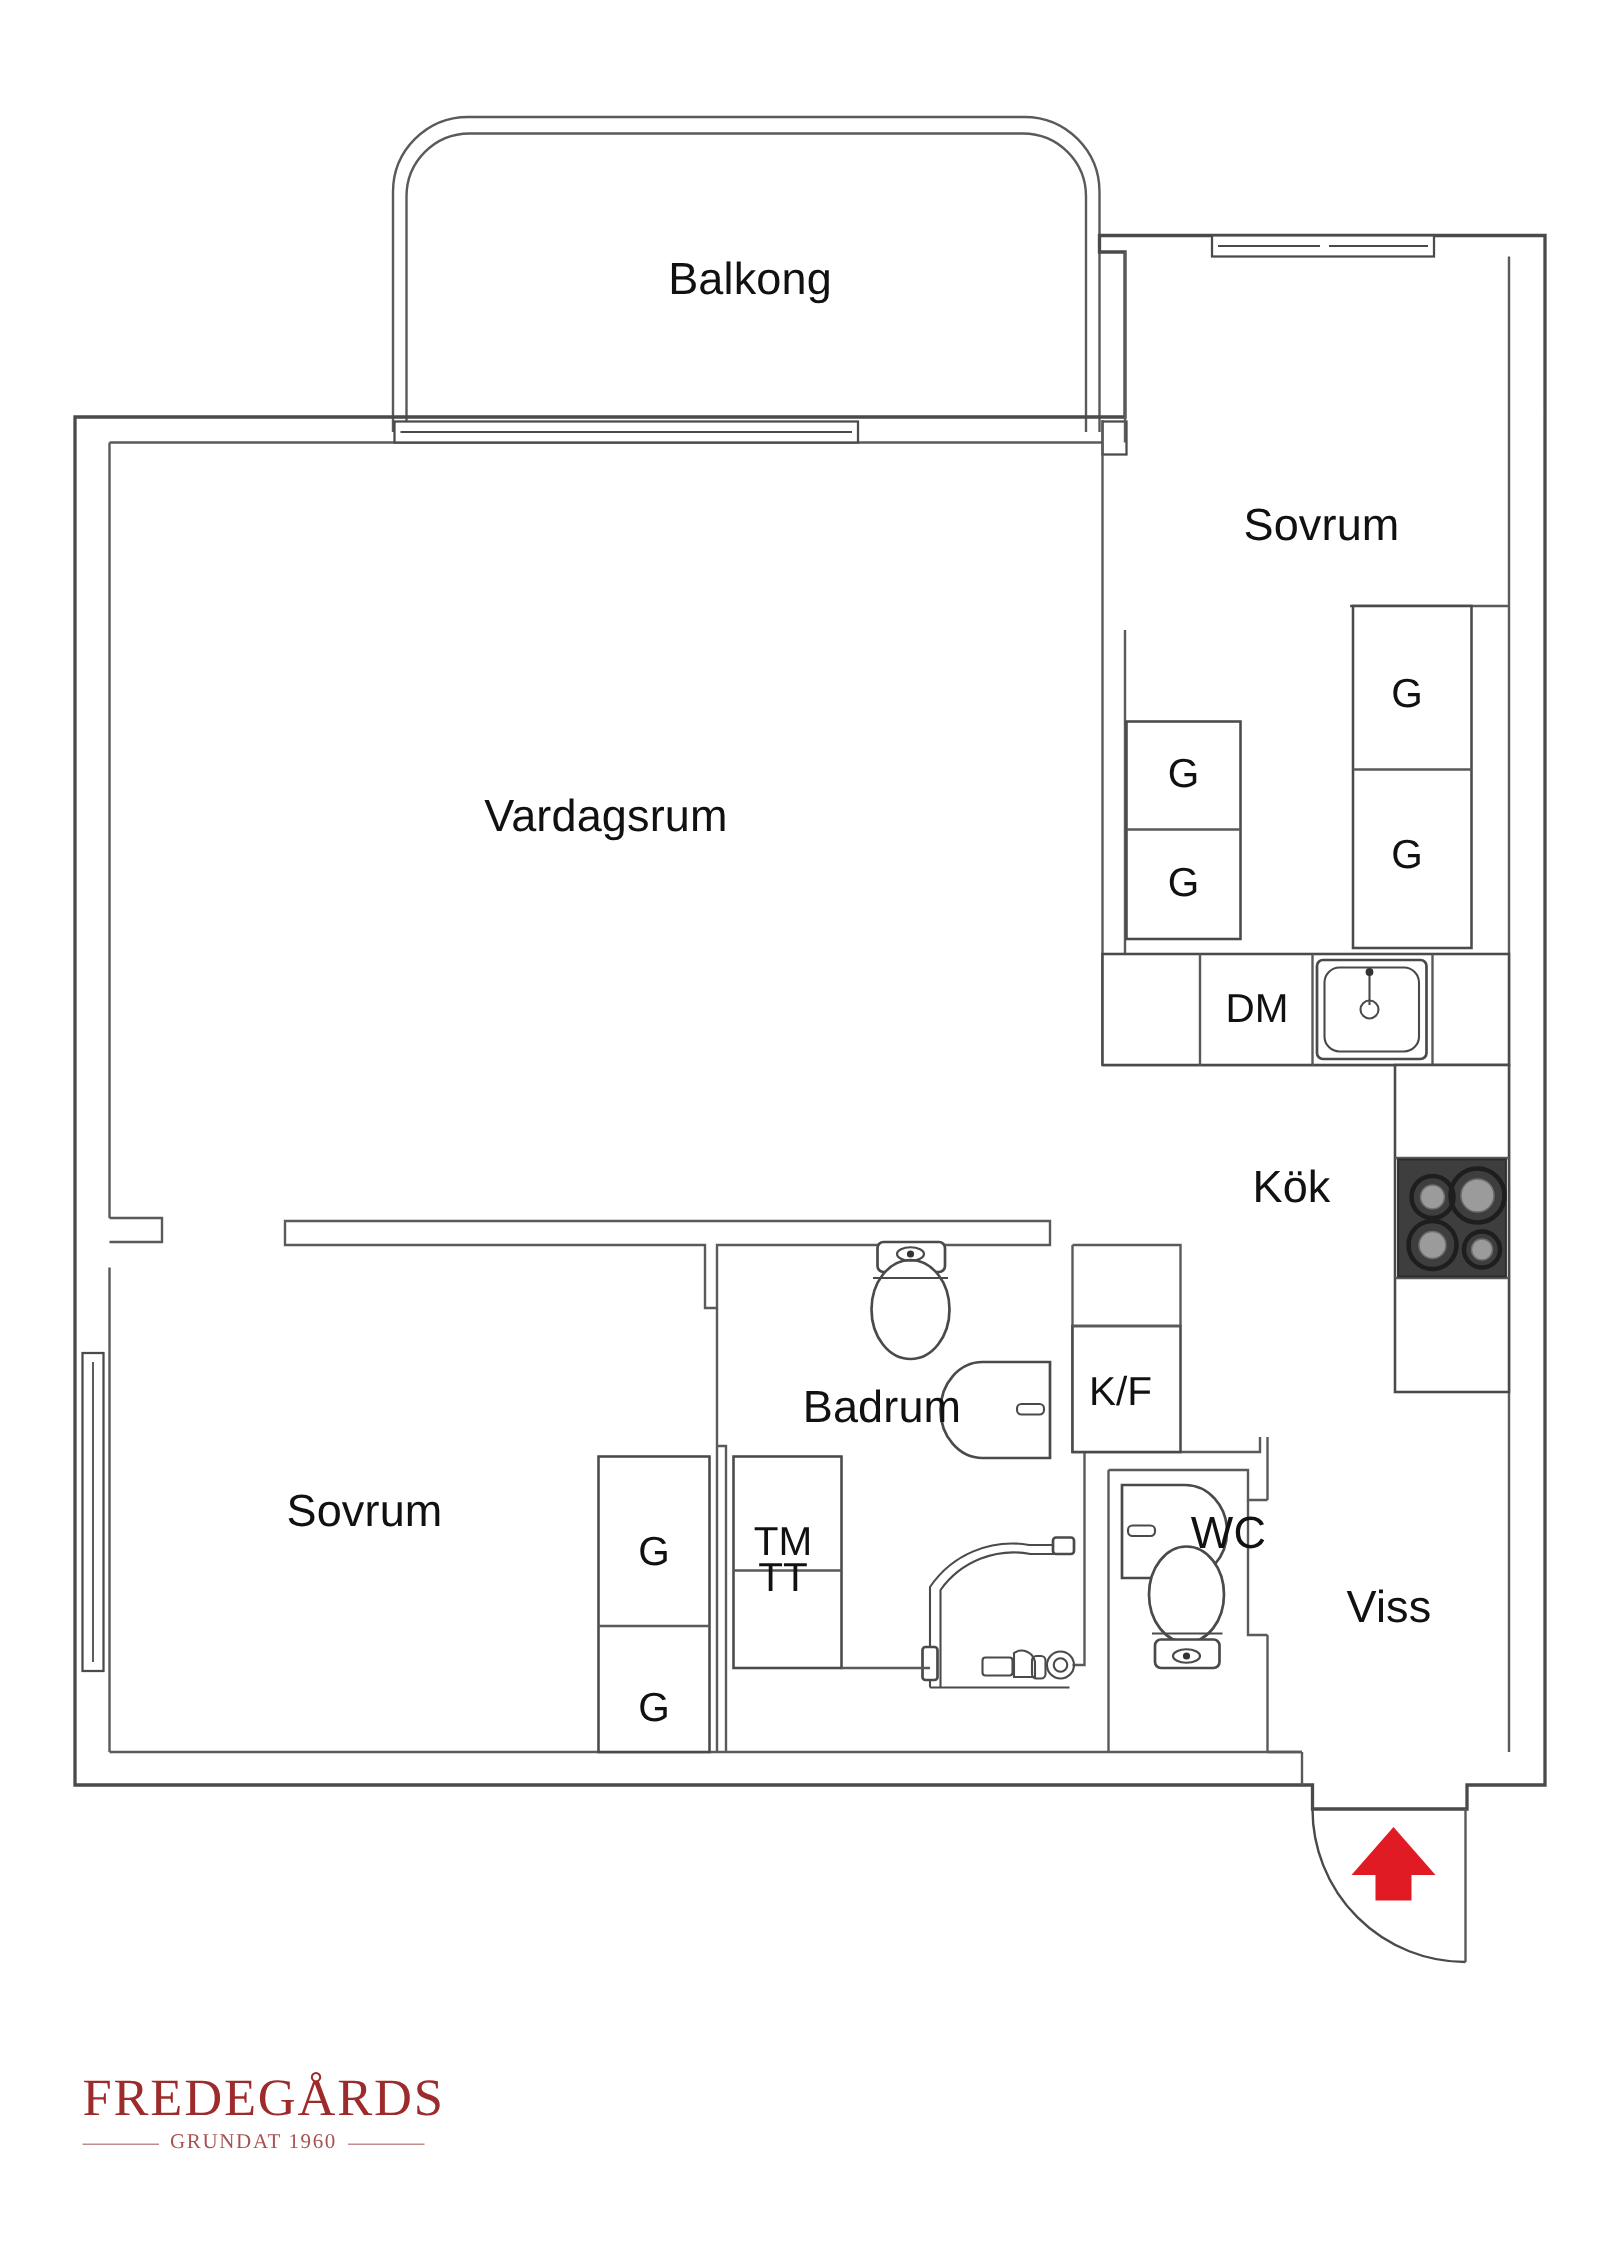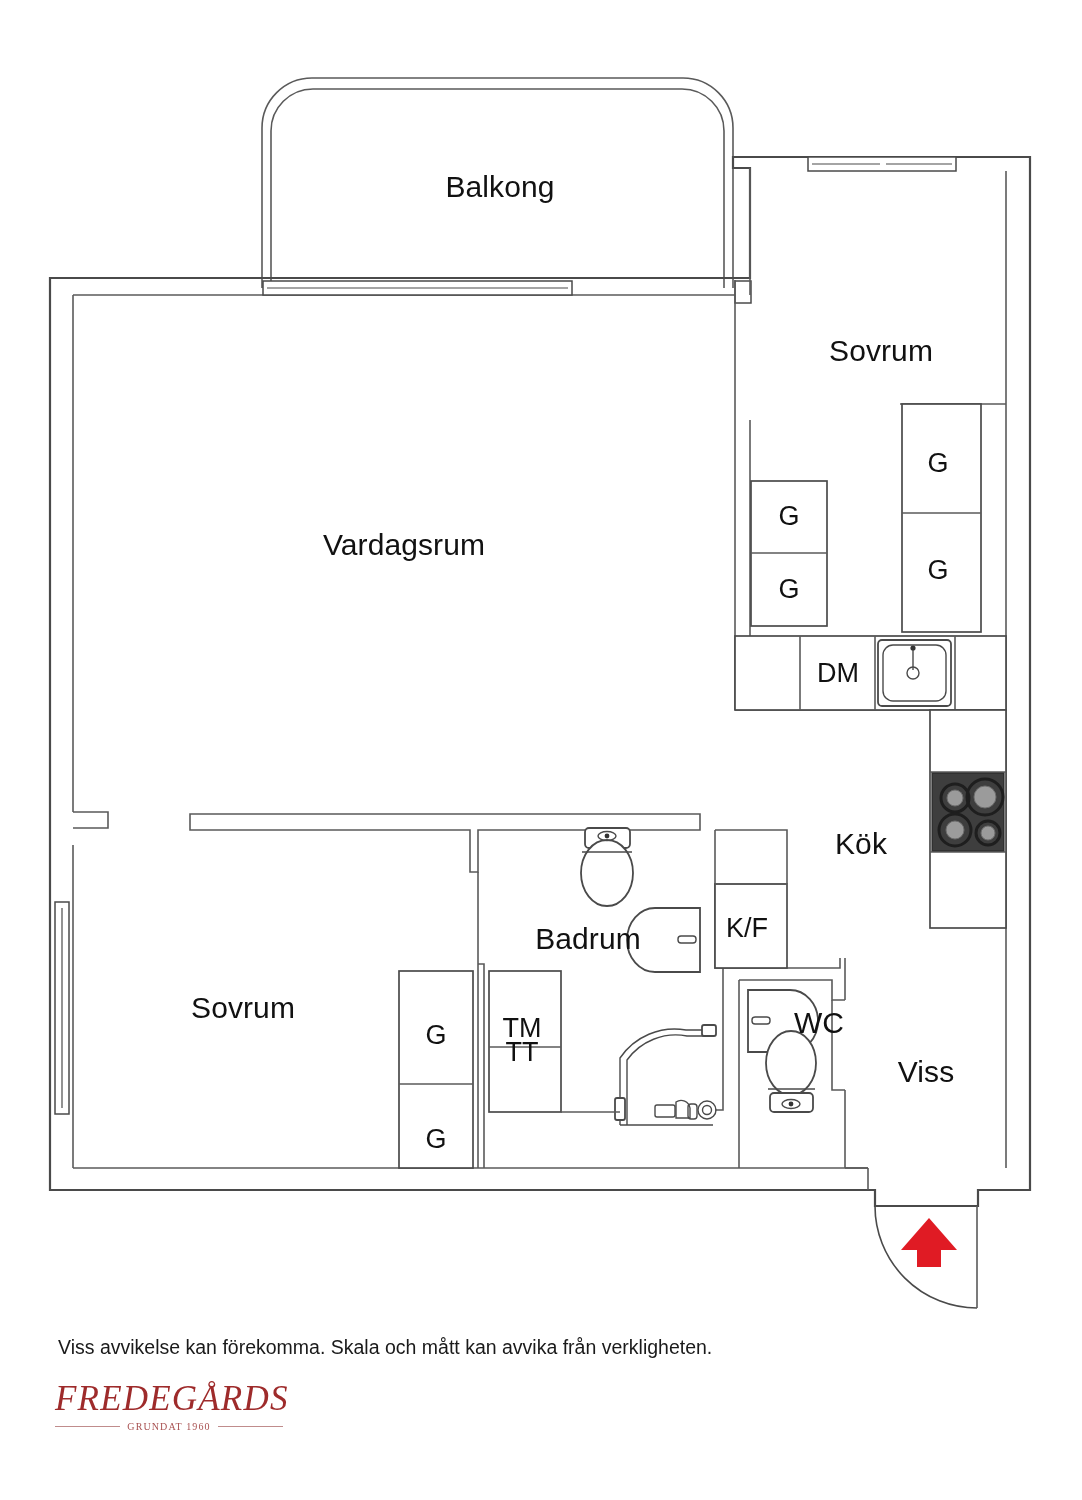--- a/index.html
+++ b/index.html
@@ -72,37 +72,36 @@
     width: 228px;
   }
   .logo-word {
     font-family: "Liberation Serif", serif;
     font-size: 35px;
     letter-spacing: 1.2px;
     color: #9e2b2b;
     line-height: 1;
     text-align: center;
     font-weight: 400;
-    font-style: italic;
   }
   .logo-sub-row {
     display: flex;
     align-items: center;
     gap: 7px;
     margin-top: 5px;
     justify-content: center;
   }
   .logo-rule {
     flex: 1 1 auto;
     height: 1px;
     background: #c08c8c;
   }
   .logo-sub {
     font-family: "Liberation Serif", serif;
-    font-size: 10px;
+    font-size: 14px;
     letter-spacing: 1.1px;
     color: #a85151;
     white-space: nowrap;
   }
 </style>
 </head>
 <body>
 
 <div id="plan-root">
 
@@ -280,38 +279,37 @@
       <path class="door-arc" d="M 875,1206 A 102,102 0 0 0 977,1308"></path>
       <line class="wall-thin" x1="977" y1="1206" x2="977" y2="1308"></line>
       <path class="arrow" d="M 929,1218 L 957,1250 L 941,1250 L 941,1267 L 917,1267 L 917,1250 L 901,1250 Z"></path>
     </g>
 
   </svg>
 
   <div class="room-label" style="left:500px; top:187px;">Balkong</div>
   <div class="room-label" style="left:881px; top:351px;">Sovrum</div>
   <div class="room-label" style="left:404px; top:545px;">Vardagsrum</div>
-  <div class="room-label" style="left:861px; top:844px;">Kök</div>
+  <div class="room-label" style="left:861px; top:792px;">Kök</div>
   <div class="room-label" style="left:588px; top:939px;">Badrum</div>
   <div class="room-label" style="left:243px; top:1008px;">Sovrum</div>
   <div class="room-label" style="left:819px; top:1023px;">WC</div>
   <div class="room-label" style="left:926px; top:1072px;">Viss</div>
   <div class="cab-label" style="left:747px; top:928px;text-align:right;">K/F</div>
 
   <div class="cab-label" style="left:789px; top:516px;">G</div>
   <div class="cab-label" style="left:789px; top:589px;">G</div>
   <div class="cab-label" style="left:938px; top:463px;">G</div>
   <div class="cab-label" style="left:938px; top:570px;">G</div>
   <div class="cab-label" style="left:838px; top:673px;text-align:center;">DM</div>
   <div class="cab-label" style="left:522px; top:1052px;">TT</div>
   <div class="cab-label" style="left:522px; top:1028px;">TM</div>
   <div class="cab-label" style="left:436px; top:1035px;">G</div>
   <div class="cab-label" style="left:436px; top:1139px;">G</div>
 
-  <div class="disclaimer">Viss avvikelse kan förekomma. Skala och mått kan avvika från verkligheten.</div>
 
   <div class="logo-block">
     <div class="logo-word">FREDEGÅRDS</div>
     <div class="logo-sub-row">
       <span class="logo-rule"></span>
       <span class="logo-sub">GRUNDAT 1960</span>
       <span class="logo-rule"></span>
     </div>
   </div>
 

